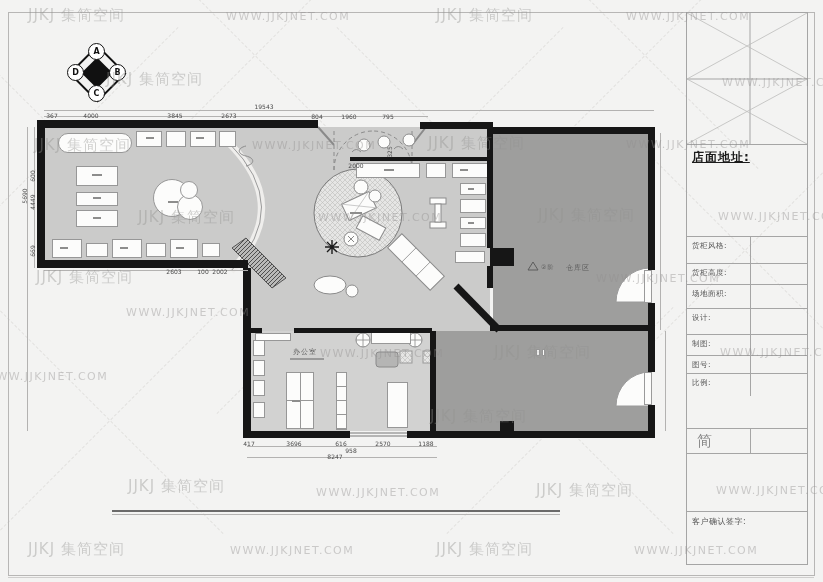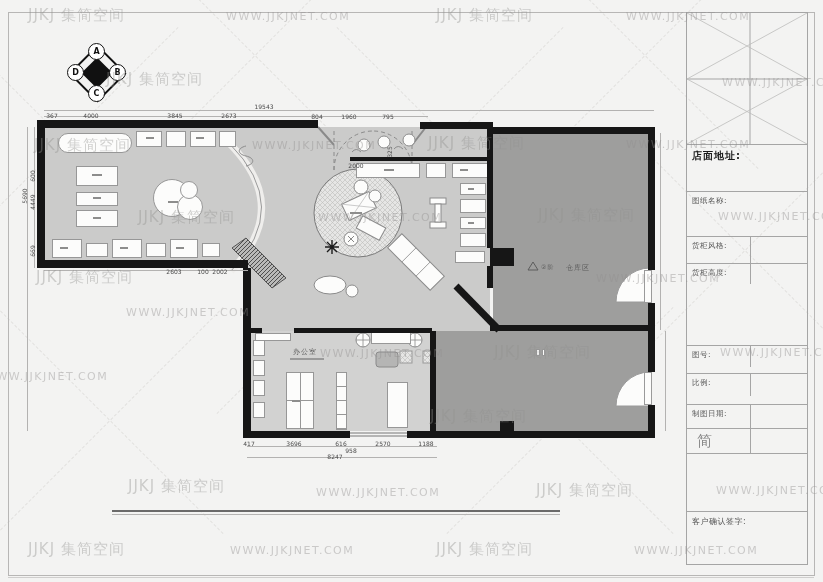--- a/index.html
+++ b/index.html
@@ -41,21 +41,21 @@
        transform:rotate(45deg);}
   #compass .pt{position:absolute;width:15px;height:15px;border-radius:50%;background:#fff;
        border:1.5px solid #111;font-size:8px;font-weight:bold;color:#111;text-align:center;
        line-height:15px;box-sizing:content-box;}
   
   #tblock{position:absolute;left:686px;top:12px;width:122px;height:553px;
        border:1px solid #a5a5a5;box-sizing:border-box;z-index:8;background:transparent;}
   .tb-row{position:absolute;left:0;width:100%;border-top:1px solid #a5a5a5;box-sizing:border-box;}
   .tb-val{position:absolute;left:63px;top:0;bottom:0;right:0;border-left:1px solid #a5a5a5;}
   .tb-label{position:absolute;left:5px;top:4px;font-size:7.5px;color:#555;letter-spacing:.5px;white-space:nowrap;}
-  .tb-label-big{font-size:10px;font-weight:bold;color:#1b1b1b;letter-spacing:1px;}
+  .tb-label-big{font-size:12px;font-weight:bold;color:#1b1b1b;letter-spacing:1px;text-decoration:underline;}
   .tb-logo{position:absolute;left:10px;top:3px;font-size:15px;color:#8a8a8a;}
 </style>
 </head>
 <body>
 
 <div id="stage">
 
   <div class="diag" style="left:-95px;top:140px;transform:rotate(45deg);"></div>
   <div class="diag" style="left:-95px;top:140px;transform:rotate(-45deg);"></div>
   <div class="diag" style="left:95px;top:55px;transform:rotate(45deg);"></div>
@@ -294,41 +294,46 @@
     </div>
 
   <div id="tblock">
     <svg width="120" height="131" style="position:absolute;left:0;top:0;">
       <path d="M0,66 L120,66 M63,0 L63,131" stroke="#a5a5a5" stroke-width="1"></path>
       <path d="M0,0 L120,66 M120,0 L0,66 M0,66 L120,131 M120,66 L0,131" stroke="#bdbcbb" stroke-width="0.8"></path>
     </svg>
     <div class="tb-row" style="top:131px;height:47px;">
       <span class="tb-label tb-label-big">店面地址:</span>
     </div>
-    <div class="tb-row" style="top:178px;height:45px;">
-      <span class="tb-label">图纸名称:</span>
-    </div>
     <div class="tb-row" style="top:250px;height:21px;">
       <span class="tb-label">货柜高度:</span>
       <div class="tb-val"></div>
     </div>
     <div class="tb-row" style="top:223px;height:27px;">
       <span class="tb-label">货柜风格:</span>
       <div class="tb-val"></div>
     </div>
-    <div class="tb-row" style="top:332px;height:22px;text-decoration:underline;">
+    <div class="tb-row" style="top:271px;height:24px;">
+      <span class="tb-label">场地面积:</span>
+      <div class="tb-val"></div>
+    </div>
+    <div class="tb-row" style="top:295px;height:26px;">
+      <span class="tb-label">设计:</span>
+      <div class="tb-val"></div>
+    </div>
+    <div class="tb-row" style="top:321px;height:25px;">
+      <span class="tb-label">制图:</span>
+      <div class="tb-val"></div>
+    </div>
+    <div class="tb-row" style="top:342px;height:22px;text-decoration:underline;">
       <span class="tb-label">图号:</span>
       <div class="tb-val"></div>
     </div>
     <div class="tb-row" style="top:360px;height:23px;">
       <span class="tb-label">比例:</span>
-      <div class="tb-val"></div>
-    </div>
-    <div class="tb-row" style="top:391px;height:24px;">
-      <span class="tb-label">制图日期:</span>
       <div class="tb-val"></div>
     </div>
     <div class="tb-row" style="top:415px;height:25px;">
       <span class="tb-logo">简</span>
       <div class="tb-val"></div>
     </div>
     <div class="tb-row" style="top:440px;height:58px;"></div>
     <div class="tb-row" style="top:498px;height:55px;">
       <span class="tb-label" style="font-size:8px;">客户确认签字:</span>
     </div>

